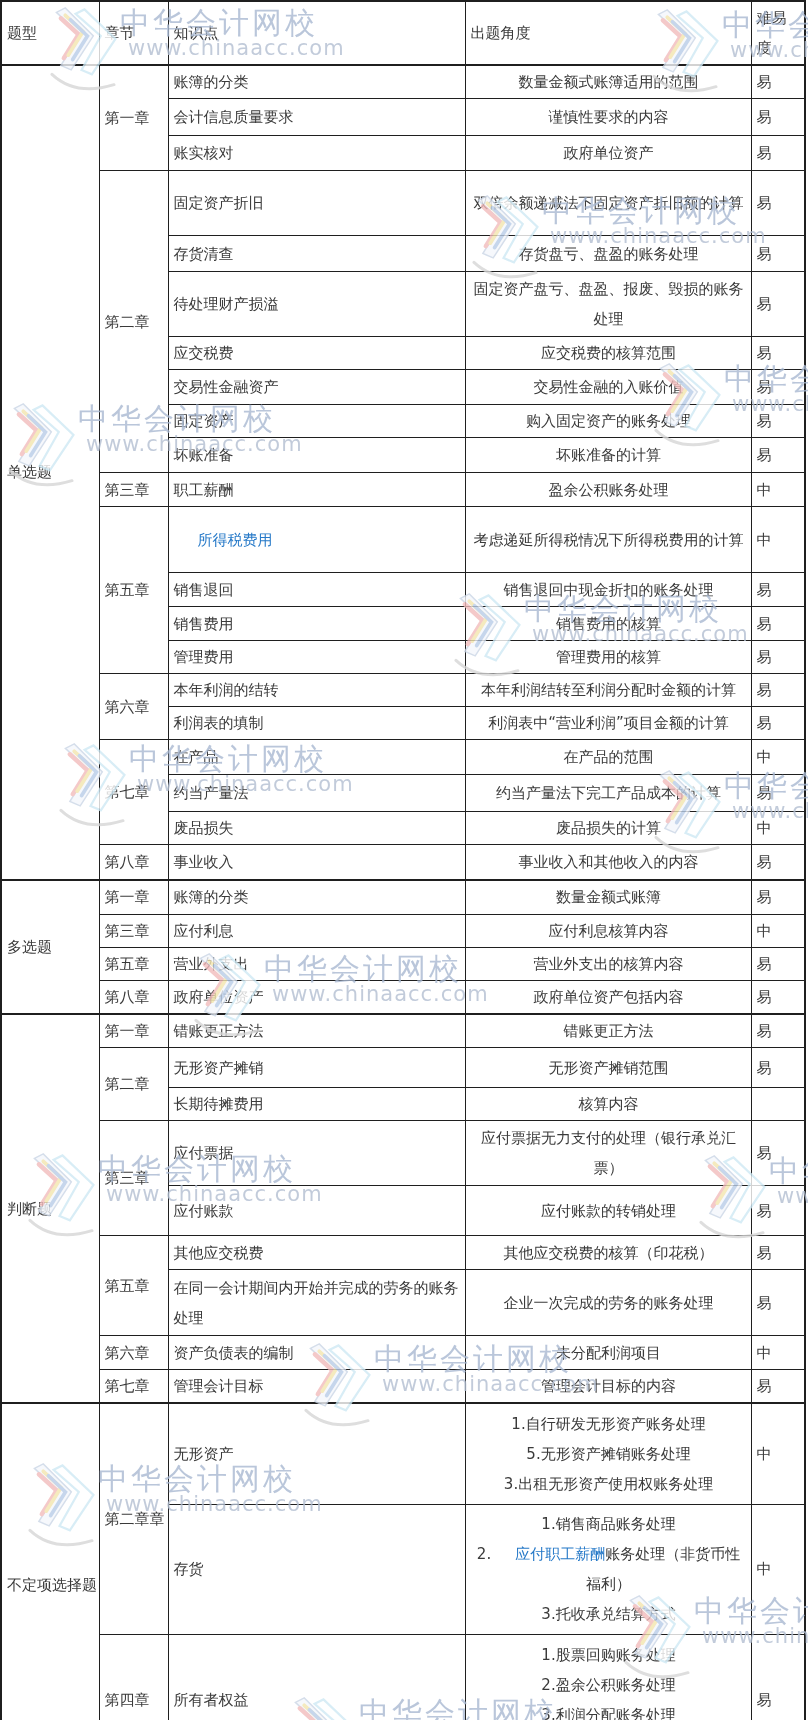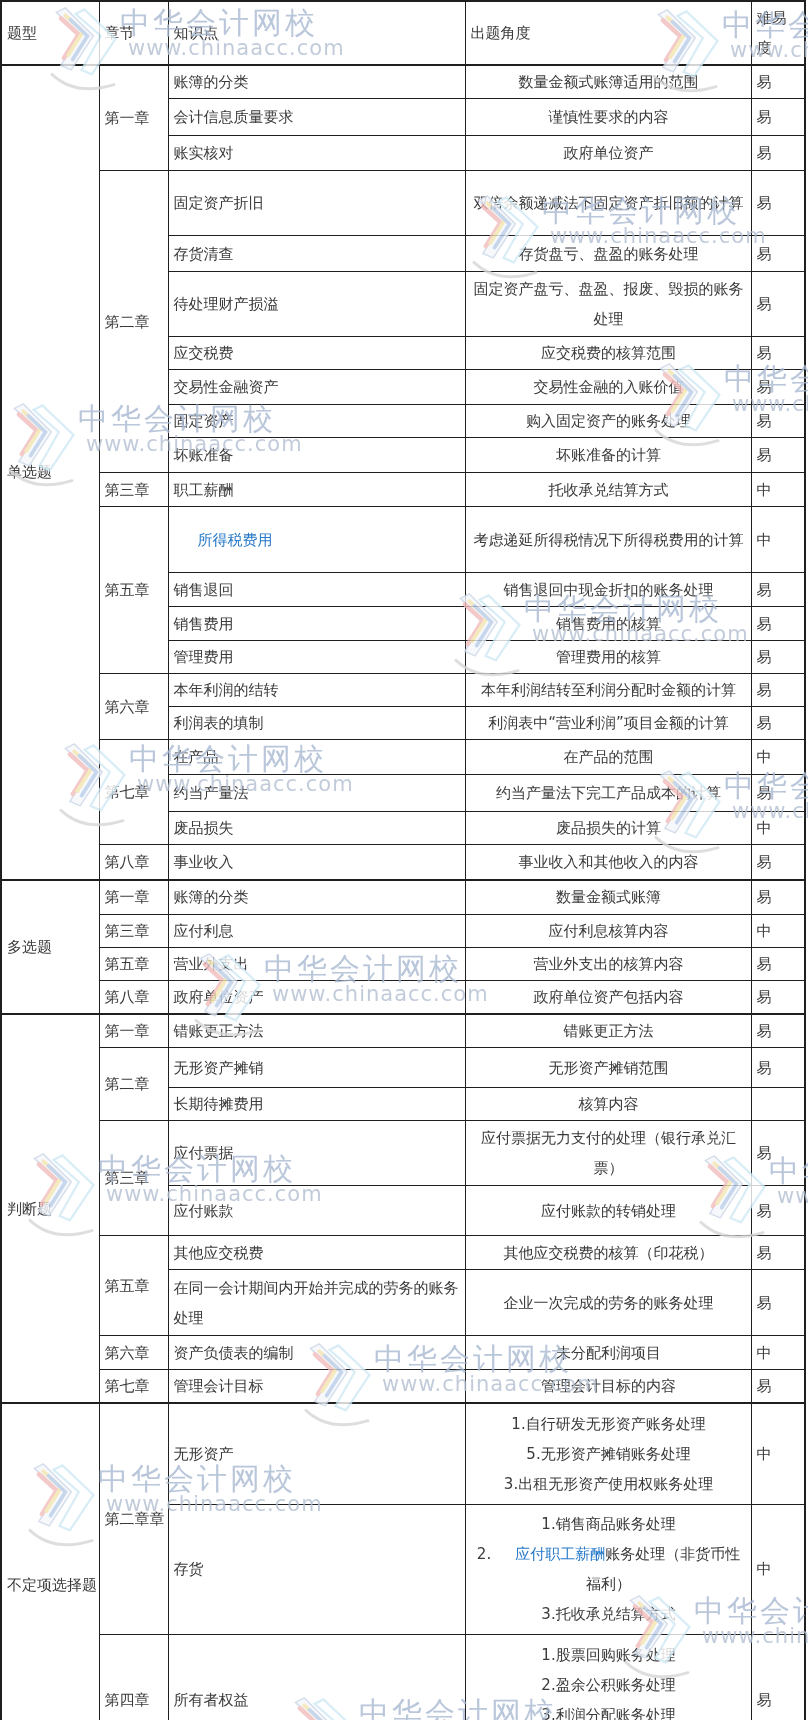--- a/index.html
+++ b/index.html
@@ -142,21 +142,21 @@
         <td class="kp">坏账准备</td>
         <td class="angle">
           <div class="angle-line">坏账准备的计算</div>
         </td>
         <td class="diff">易</td>
       </tr>
       <tr style="height: 34px;">
         <td class="chap" rowspan="1">第三章</td>
         <td class="kp">职工薪酬</td>
         <td class="angle">
-          <div class="angle-line">托收承兑结算方式</div>
+          <div class="angle-line">盈余公积账务处理</div>
         </td>
         <td class="diff">中</td>
       </tr>
       <tr style="height: 66px;">
         <td class="chap" rowspan="4">第五章</td>
         <td class="kp"><a class="cell-link">所得税费用</a></td>
         <td class="angle">
           <div class="angle-line">考虑递延所得税情况下所得税费用的计算</div>
         </td>
         <td class="diff">中</td>

